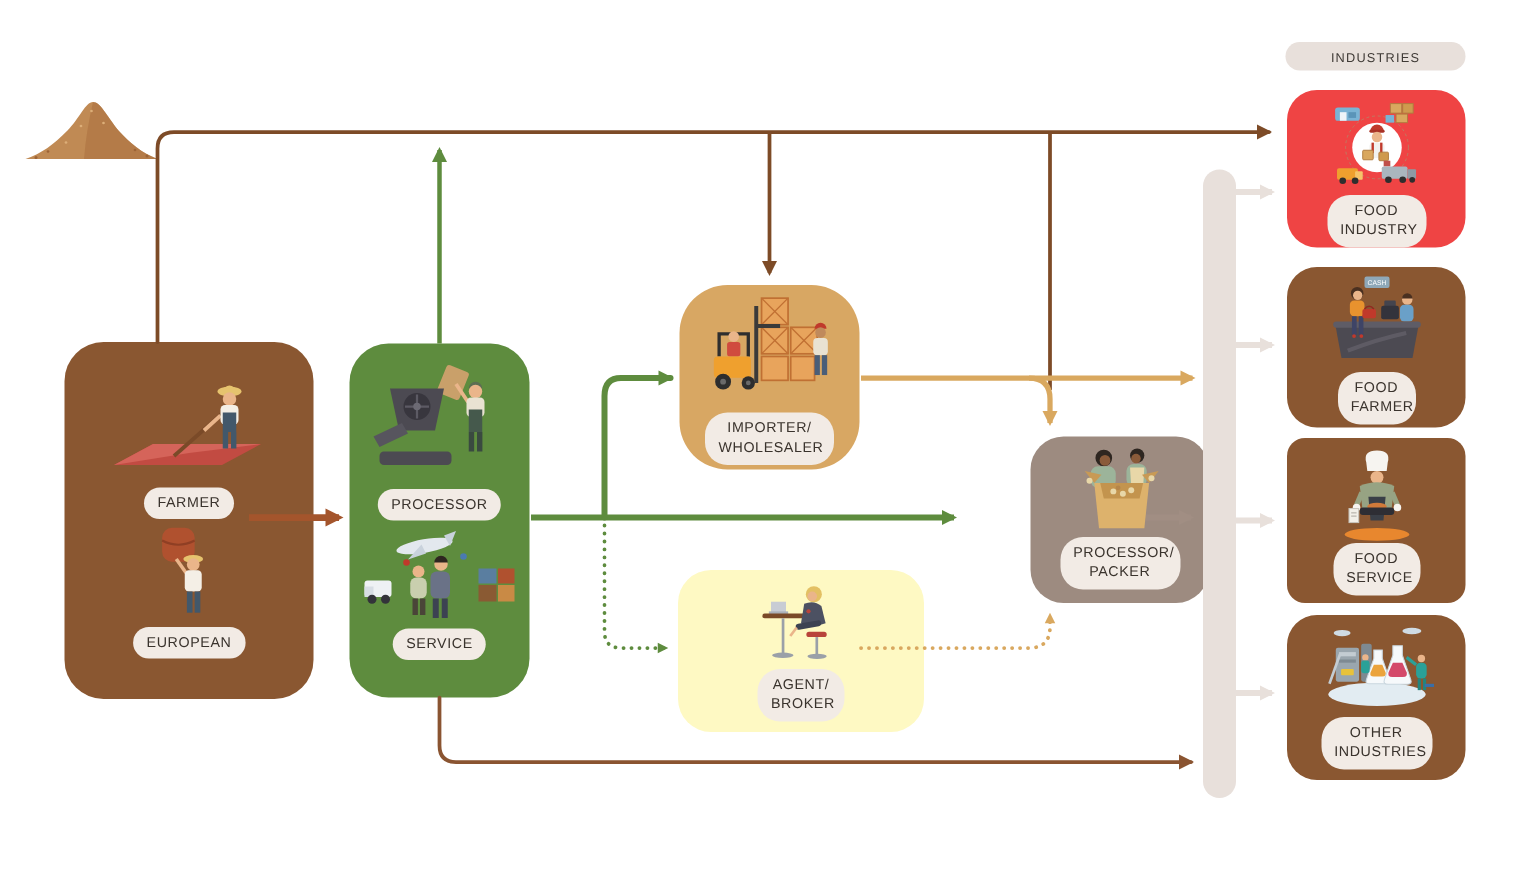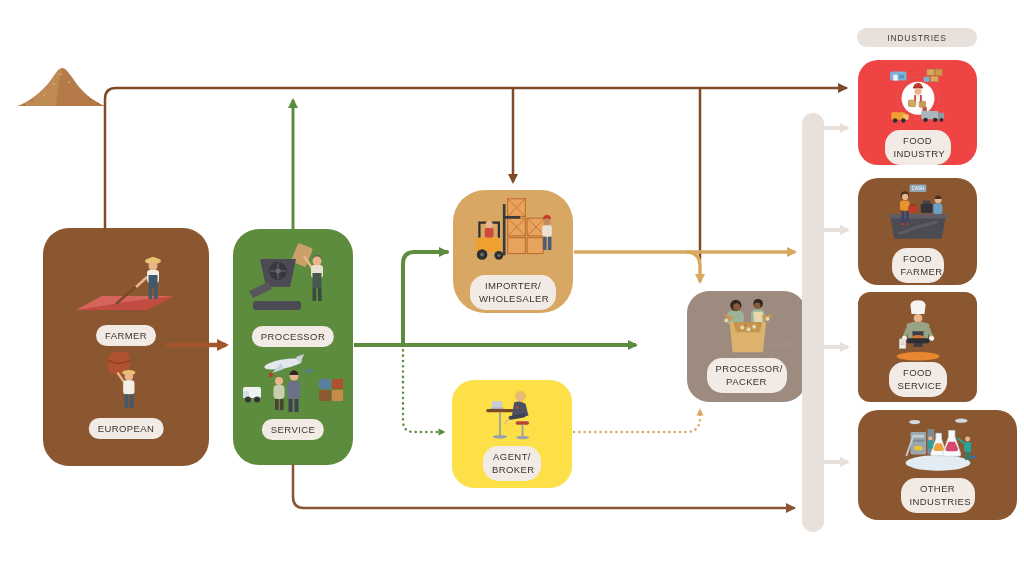--- a/index.html
+++ b/index.html
@@ -12,26 +12,26 @@
          font-size:8.5px;letter-spacing:.8px;color:#3f3a36;}
   #hp-dev{left:43px;top:27px;width:310px;}
   #hp-eur{left:450px;top:27px;width:312px;}
   #hp-ind{left:857px;top:28px;width:120px;}
 
   
   .box{position:absolute;border-radius:26px;}
   #box-farmer   {left:43px; top:228px;width:122px;height:238px;background:#8a5731;padding-left:44px;}
   #box-process  {left:233px;top:229px;width:120px;height:236px;background:#5e8c3e;}
   #box-importer {left:453px;top:190px;width:120px;height:123px;background:#d8a763;border-radius:32px;}
-  #box-agent    {left:452px;top:380px;width:120px;height:108px;background:#fde047;border-radius:22px;}
+  #box-agent    {left:452px;top:380px;width:120px;height:108px;background:#fef9c3;border-radius:22px;padding-left:44px;}
   #box-packer   {left:643px;top:291px;width:119px;height:111px;background:#9d8b80;border-radius:22px;margin-left:44px;}
   #box-foodind  {left:858px;top:60px; width:119px;height:105px;background:#ef4444;border-radius:20px;}
   #box-retail   {left:858px;top:178px;width:119px;height:107px;background:#8a5731;border-radius:20px;}
   #box-service  {left:858px;top:292px;width:119px;height:110px;background:#8a5731;border-radius:12px;}
-  #box-otherind {left:858px;top:410px;width:119px;height:110px;background:#8a5731;border-radius:20px;padding-left:40px;}
+  #box-otherind {left:858px;top:410px;width:119px;height:110px;background:#8a5731;border-radius:20px;}
 
   
   .pill{position:absolute;left:50%;transform:translateX(-50%);
         background:#f2ebe5;border-radius:15px;padding:4px 9px;
         font-size:9.5px;color:#3a332d;letter-spacing:.4px;text-align:center;
         line-height:1.4;box-sizing:border-box;}
   .pill.one{white-space:nowrap;width:max-content;}
   .illus{position:absolute;left:50%;transform:translateX(-50%);}
 
   

